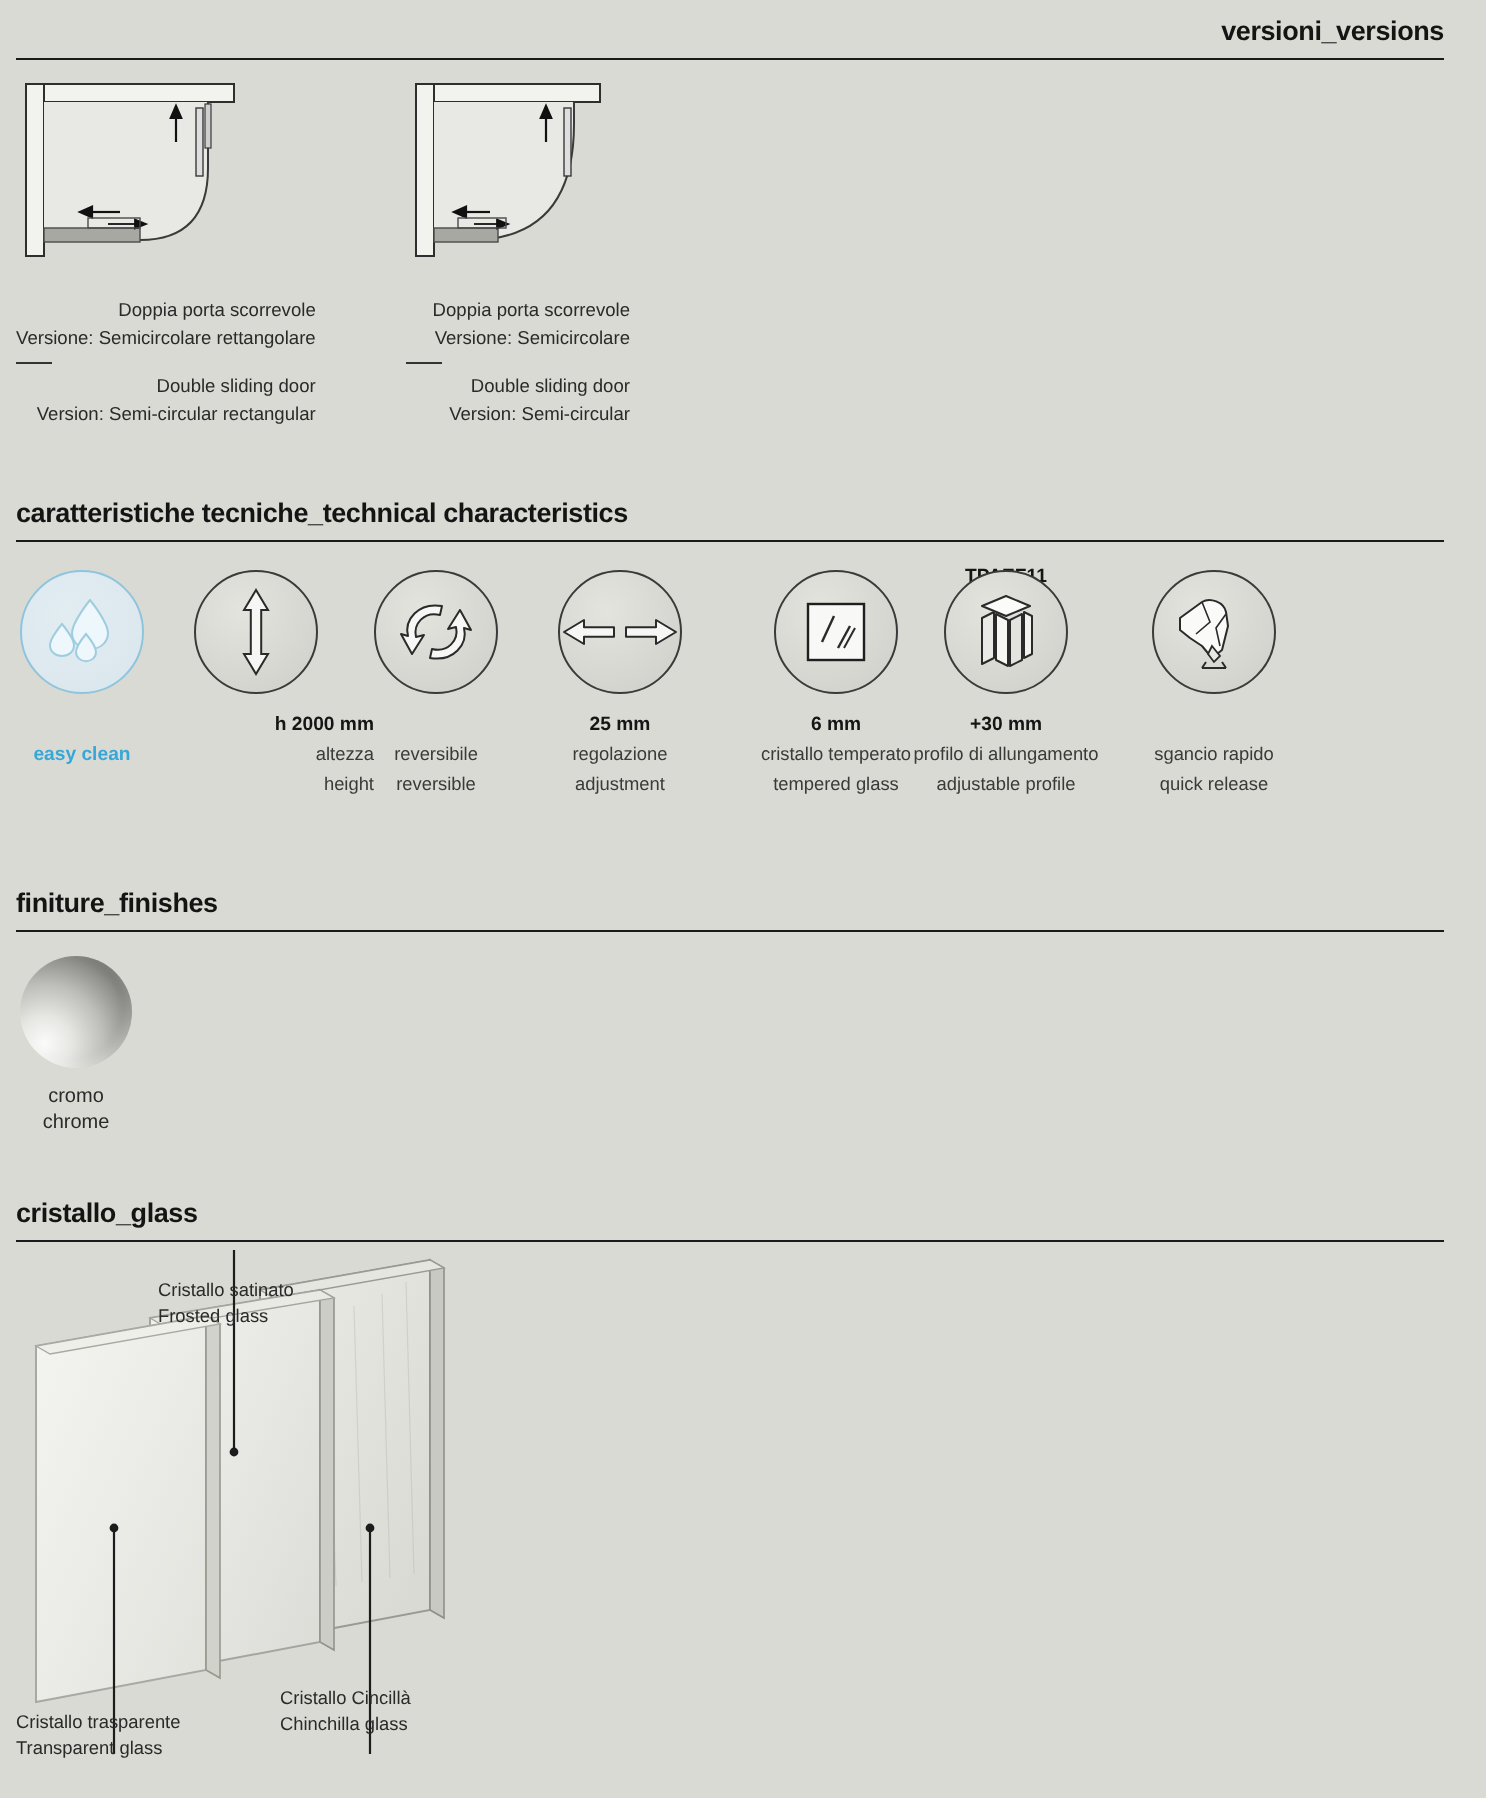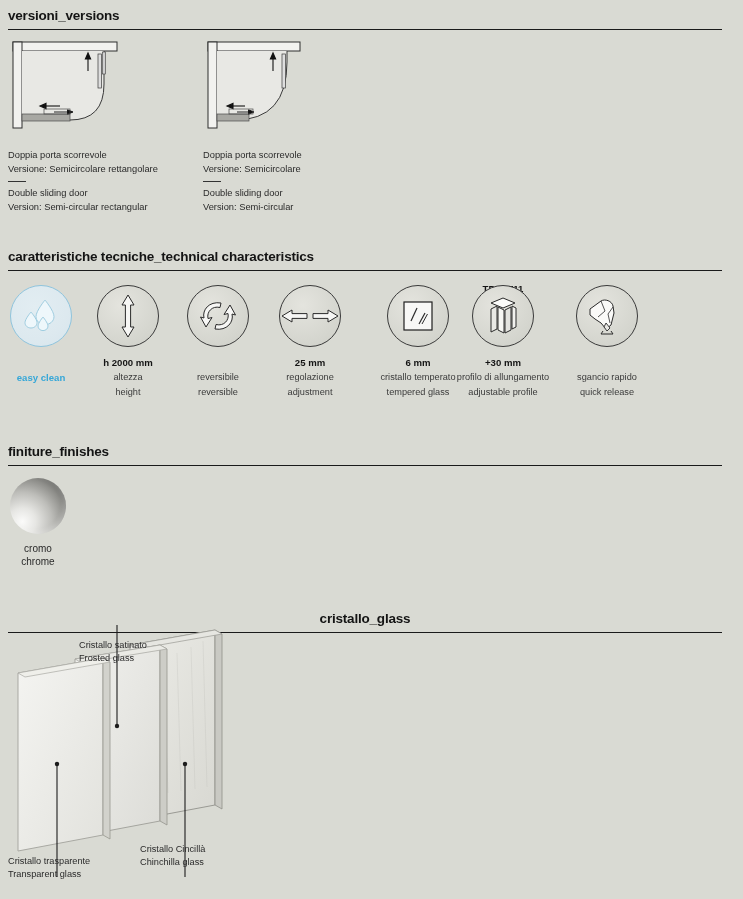--- a/index.html
+++ b/index.html
@@ -31,21 +31,21 @@
     white-space: nowrap;
   }
   .section-head .rule {
     margin-top: 5px;
     border-top: 1.6px solid #1a1a1a;
     width: 714px;
   }
 
   
   #versions-section { position: absolute; left: 0; top: 0; width: 743px; }
-  .version-block { position: absolute; }
+  .version-block { position: absolute; text-align: right; }
   .version-drawing {
     position: relative;
     width: 112px;
     height: 93px;
   }
   .version-caption {
     margin-top: 16px;
     font-size: 9.3px;
     line-height: 13.5px;
     color: #2a2a2a;
@@ -147,21 +147,21 @@
     line-height: 12.6px;
     color: #2a2a2a;
     white-space: nowrap;
   }
 </style>
 </head>
 <body>
 
 <div id="versions-section">
 
-  <div class="section-head" style="top:8px;">
+  <div class="section-head" style="top:8px;text-align:right;">
     <div class="title">versioni_versions</div>
     <div class="rule"></div>
   </div>
 
   <div class="version-block" style="left:8px; top:40px;">
     <div class="version-drawing">
       <svg width="112" height="93" viewBox="0 0 112 93" xmlns="http://www.w3.org/2000/svg">
 
         <rect x="5" y="2" width="104" height="9" fill="#f2f2ef" stroke="#2e2e2e" stroke-width="1"></rect>
 
@@ -249,21 +249,21 @@
           <path d="M26 4 C26 4 35 15 35 20.5 C35 25.2 31 28.6 26 28.6 C21 28.6 17 25.2 17 20.5 C17 15 26 4 26 4 Z" fill="#eef7fb" stroke="#9fcde0" stroke-width="1"></path>
           <path d="M12 16 C12 16 18 23 18 26.6 C18 29.8 15.3 32 12 32 C8.7 32 6 29.8 6 26.6 C6 23 12 16 12 16 Z" fill="#eef7fb" stroke="#9fcde0" stroke-width="1"></path>
           <path d="M24 21 C24 21 29 27 29 30 C29 32.7 26.8 34.6 24 34.6 C21.2 34.6 19 32.7 19 30 C19 27 24 21 24 21 Z" fill="#eef7fb" stroke="#9fcde0" stroke-width="1"></path>
         </svg>
       </div>
     </div>
     <div class="tech-value"></div>
     <div class="tech-label easy-text">easy clean</div>
   </div>
 
-  <div class="tech-item" style="left:69px;">
+  <div class="tech-item" style="left:69px;text-align:right;">
     <div class="tech-circle-wrap">
       <div class="tech-circle">
         <svg width="22" height="46" viewBox="0 0 22 46" xmlns="http://www.w3.org/2000/svg">
           <polygon points="11,2 5,12 8.4,12 8.4,34 5,34 11,44 17,34 13.6,34 13.6,12 17,12" fill="#f6f6f4" stroke="#2a2a2a" stroke-width="1"></polygon>
         </svg>
       </div>
     </div>
     <div class="tech-value">h 2000 mm</div>
     <div class="tech-label">altezza</div>
     <div class="tech-label">height</div>
@@ -369,21 +369,21 @@
   <div class="finish-item">
     <div class="chrome-ball"></div>
     <div class="finish-label">
       <div>cromo</div>
       <div>chrome</div>
     </div>
   </div>
 </div>
 
 <div id="glass-section">
-  <div class="section-head" style="top:16px;text-align:center;">
+  <div class="section-head" style="top:4px;">
     <div class="title">cristallo_glass</div>
     <div class="rule"></div>
   </div>
 
   <div id="glass-figure">
     <svg width="300" height="270" viewBox="0 0 300 270" xmlns="http://www.w3.org/2000/svg">
       <defs>
         <linearGradient id="gTrans" x1="0" y1="0" x2="1" y2="1">
           <stop offset="0%" stop-color="#f4f4f1"></stop>
           <stop offset="100%" stop-color="#e2e2dd"></stop>

